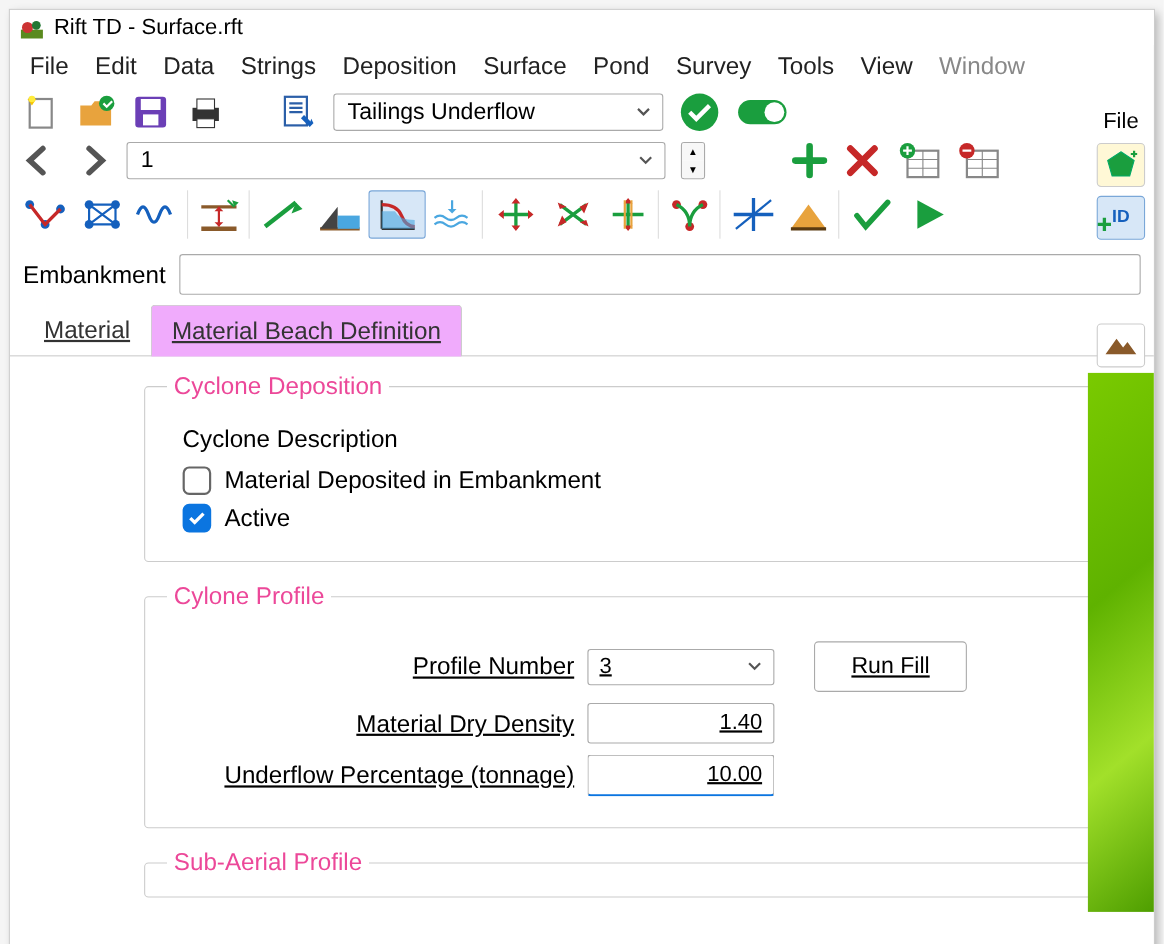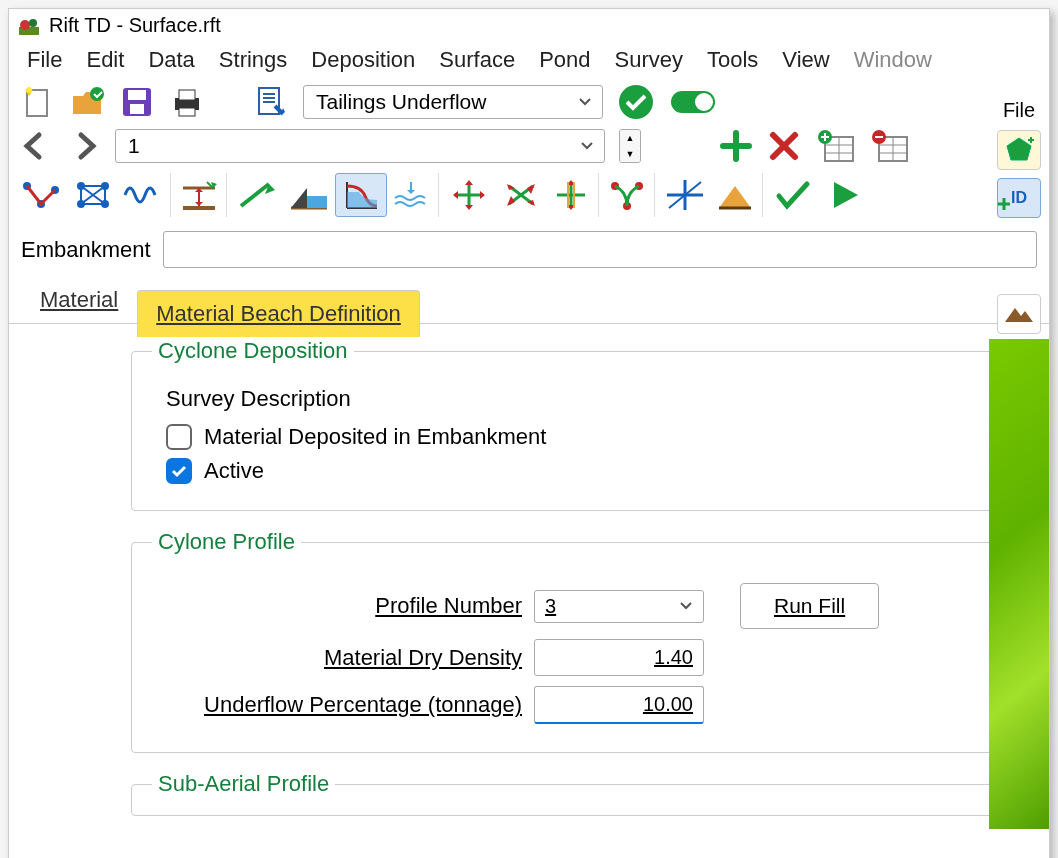--- a/index.html
+++ b/index.html
@@ -64,24 +64,24 @@
   .icon-toolbar {
     display:flex; align-items:center; gap:0; padding:6px 6px; flex-wrap:nowrap;
   }
   .icon-cell { width:52px; height:44px; display:flex; align-items:center; justify-content:center;}
   .icon-cell.sep { border-right:1px solid #ddd; margin-right:4px; padding-right:4px;}
   .icon-cell.sel { border:1px solid #7aa7d8; background:#d7e7f7; border-radius:3px;}
   .desc-row { display:flex; align-items:center; gap:12px; padding:8px 12px; font-size:22px;}
   .desc-row input { flex:1; border:1px solid #aaa; border-radius:3px; padding:6px 8px; font-size:20px;}
   .tabs { display:flex; border-bottom:1px solid #ccc; padding:0 12px; font-size:22px;}
   .tab { padding:10px 18px; border:1px solid transparent; border-bottom:none; color:#333;text-decoration:underline;}
-  .tab.active { border-color:#ccc; background:#fde047; border-radius:4px 4px 0 0; position:relative; top:14px;}
+  .tab.active { border-color:#ccc; background:#f0abfc; border-radius:4px 4px 0 0; position:relative; top:1px;}
   .content { padding:10px 30px 60px 122px; display:flex; gap:0;}
   fieldset { border:1px solid #ccc; border-radius:4px; margin:4px 0 18px 0; padding:18px 20px; font-size:22px;}
-  fieldset legend { padding:0 6px; font-size:22px; color:#15803d;}
+  fieldset legend { padding:0 6px; font-size:22px; color:#ec4899;}
   .chk-row { display:flex; align-items:center; gap:12px; margin:8px 0;}
   .chk { width:26px; height:26px; border:2px solid #666; border-radius:6px; display:flex; align-items:center; justify-content:center; background:#fff;}
   .chk.on { background:#0b75e0; border-color:#0b75e0;}
   .form-row { display:flex; align-items:center; justify-content:flex-start; gap:12px; margin:10px 0;text-decoration:underline;}
   .form-row label { width:370px; text-align:right;}
   .form-row .sel { width:170px; border:1px solid #aaa; border-radius:3px; padding:4px 30px 4px 10px; font-size:20px; position:relative; background:#fff;}
   .form-row input { width:170px; border:1px solid #aaa; border-radius:3px; padding:6px 10px; font-size:20px; text-align:right;}
   .form-row input.focus { border-bottom:2px solid #0b75e0;}
   .btn { border:1px solid #aaa; border-radius:4px; padding:10px 33px; font-size:21px; background:#fff; margin-left:24px;}
   .right-strip{position:absolute;right:0;top:90px;width:60px;display:flex;flex-direction:column;gap:8px;align-items:center;}
@@ -352,21 +352,21 @@
         </svg>
       </div>
   </div>
   <div class="green-panel"></div>
 
   <div class="content">
     <div class="main-col">
 
       <fieldset>
         <legend>Cyclone Deposition</legend>
-        <div style="margin:4px 0 12px 14px">Survey Description</div>
+        <div style="margin:4px 0 12px 14px">Cyclone Description</div>
         <div class="chk-row" style="margin-left:14px">
           <div class="chk"></div>
           <span>Material Deposited in Embankment</span>
         </div>
         <div class="chk-row" style="margin-left:14px">
           <div class="chk on">
               <svg width="18" height="18" viewBox="0 0 18 18">
                 <path d="M3 9l4 4 8-8" stroke="#fff" stroke-width="3" fill="none"></path>
               </svg>
             </div>

